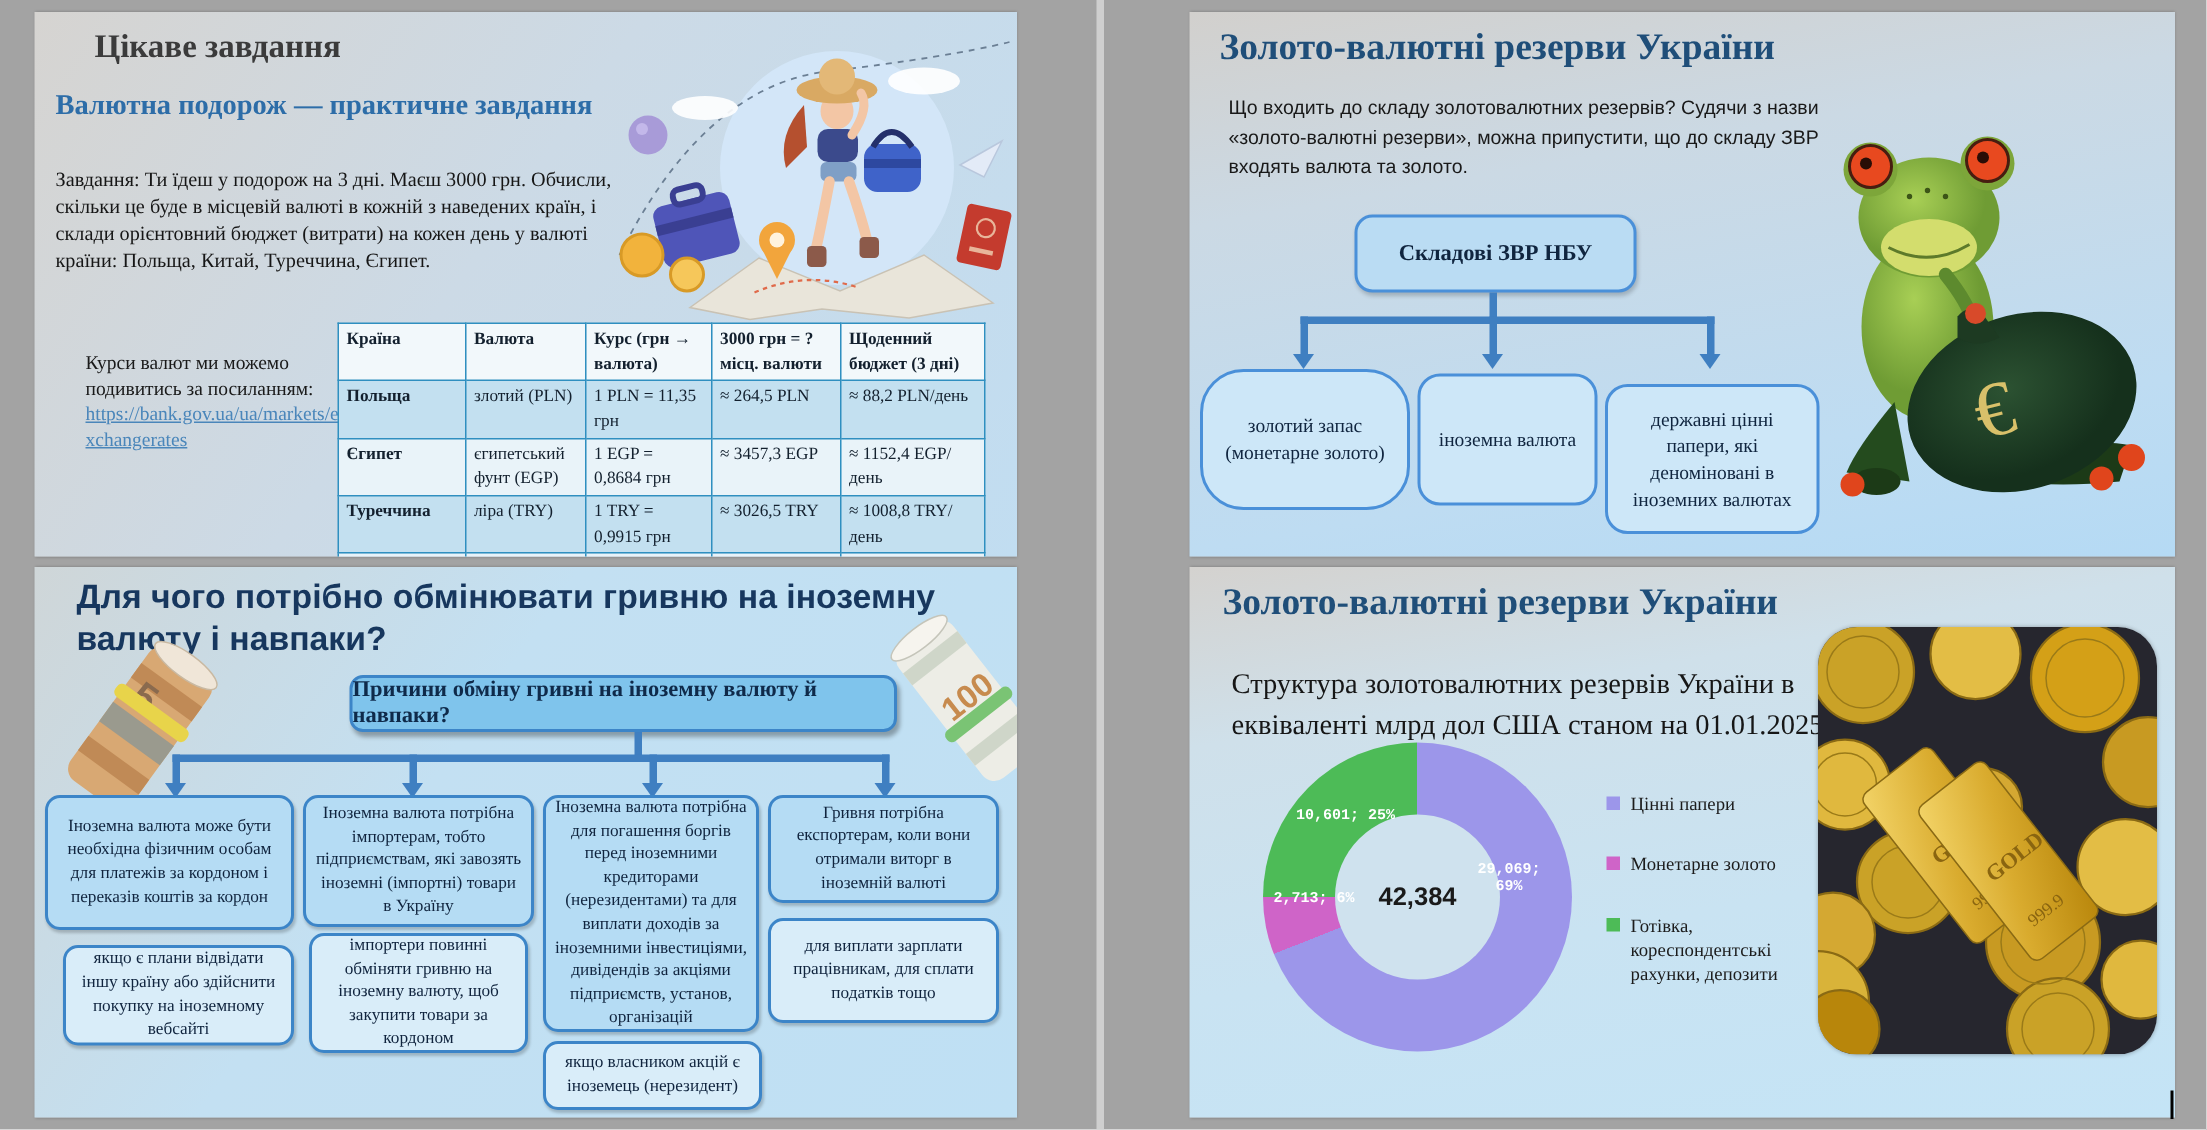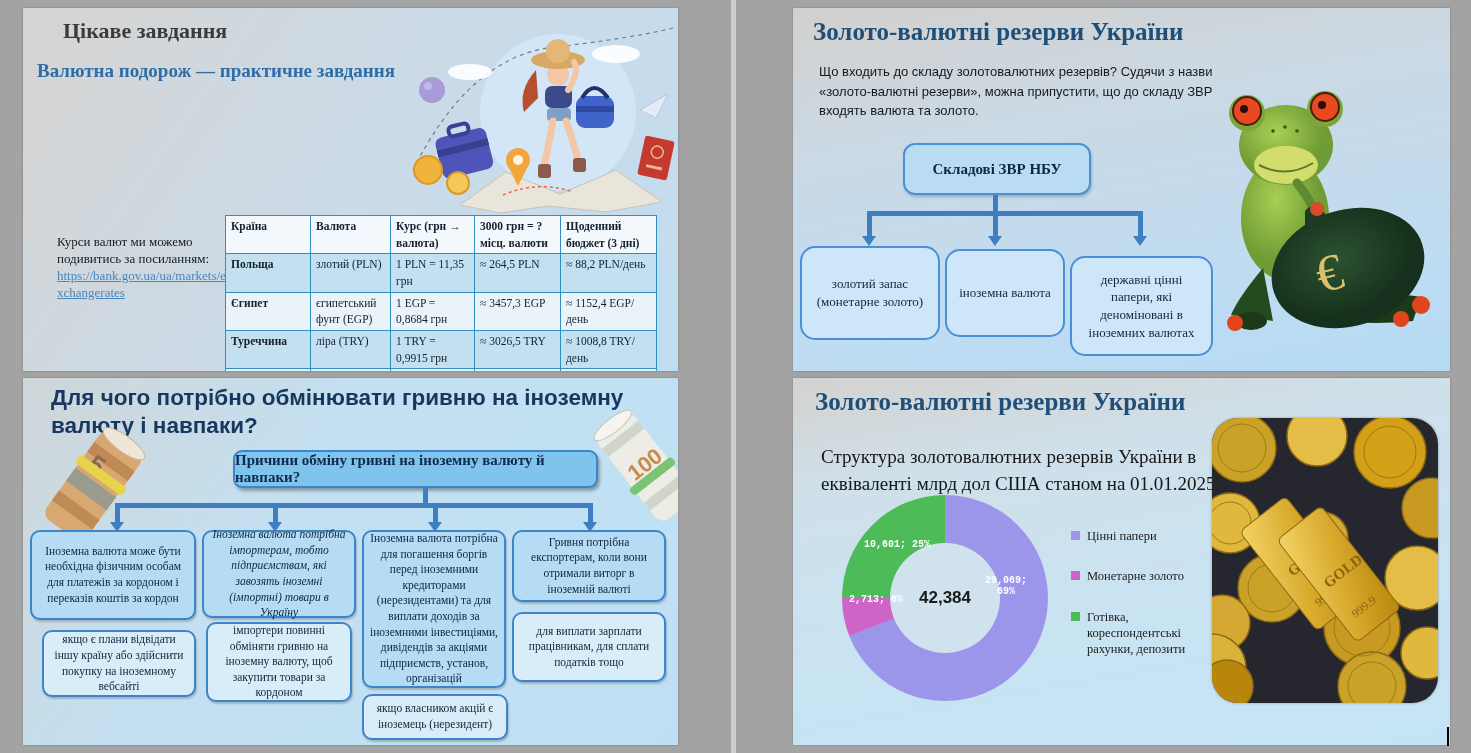--- a/index.html
+++ b/index.html
@@ -38,41 +38,41 @@
   
   .s2-title { position:absolute; left:20px; top:10px; font-size:25px; font-weight:bold; color:#1f4e79; }
   .s2-intro { position:absolute; left:26px; top:54px; width:408px; font-size:13px; line-height:1.5;
               color:#191919; font-family:"Liberation Sans",sans-serif; }
   .s2-root  { position:absolute; left:110px; top:135px; width:188px; height:52px; background:#badcf3;
               border:2px solid #4a90d9; border-radius:12px; display:flex; align-items:center; justify-content:center;
               font-weight:bold; font-size:15px; color:#10253f; box-shadow:1px 2px 3px rgba(0,0,0,.2); }
   .s2-box { position:absolute; top:238px; background:#cde7f8; border:2px solid #4a90d9; border-radius:15px;
             display:flex; align-items:center; justify-content:center; text-align:center;
             font-size:13px; color:#10253f; line-height:1.35; padding:4px 8px; }
-  .s2-b1 { left:7px;  width:140px; height:94px; }
+  .s2-b1 { left:7px;  width:140px; height:94px;border-radius:29px; }
   .s2-b2 { left:152px; width:120px; height:88px; top:241px; }
   .s2-b3 { left:277px; width:143px; height:100px; top:233px;margin-top:15px; }
   .conn { position:absolute; background:#3f7fc1; }
   .ahead { position:absolute; width:0; height:0; border-left:7px solid transparent; border-right:7px solid transparent;
            border-top:10px solid #3f7fc1; }
   .s2-photo { position:absolute; left:400px; top:45px; }
 
   
   .s3-title { position:absolute; left:28px; top:6px; width:580px; font-size:22.5px; font-weight:bold;
               color:#17375e; line-height:1.25; font-family:"Liberation Sans",sans-serif; }
   .s3-bar { position:absolute; left:210px; top:72px; width:365px; height:38px; background:#7fc4ec;
             border:2px solid #3c85c8; border-radius:9px; display:flex; align-items:center; justify-content:center;
             font-size:15px; font-weight:bold; color:#0f2a4a; box-shadow:2px 3px 3px rgba(0,0,0,.3); }
   .s3-box { position:absolute; border:2px solid #3c85c8; border-radius:10px; display:flex; align-items:center;
             justify-content:center; text-align:center; font-size:11.5px; color:#10243e; line-height:1.35;
             padding:3px 6px; box-shadow:1px 2px 2px rgba(0,0,0,.2); }
   .row1 { background:#b5dcf4; }
   .row2 { background:#d9edf9; }
   .s3-m1 { left:7px;   top:152px; width:166px; height:90px; }
-  .s3-m2 { left:179px; top:152px; width:154px; height:88px;font-style:italic; }
+  .s3-m2 { left:179px; top:152px; width:154px; height:88px; }
   .s3-m3 { left:339px; top:152px; width:144px; height:158px; }
   .s3-m4 { left:489px; top:152px; width:154px; height:72px; }
   .s3-d1 { left:19px;  top:252px; width:154px; height:67px; }
   .s3-d2 { left:183px; top:244px; width:146px; height:80px; }
   .s3-d3 { left:339px; top:316px; width:146px; height:46px; }
   .s3-d4 { left:489px; top:234px; width:154px; height:70px; }
   .s3-roll { position:absolute; }
 
   
   .s4-title { position:absolute; left:22px; top:10px; font-size:25px; font-weight:bold; color:#1f4e79; }
@@ -97,20 +97,21 @@
 </head>
 <body>
 
 <div id="canvas">
 
   <div class="page-sep" style="left:731px"></div>
 
   <div class="slide slide1">
     <div class="s1-title">Цікаве завдання</div>
     <div class="s1-sub">Валютна подорож — практичне завдання</div>
+    <div class="s1-task">Завдання: Ти їдеш у подорож на 3 дні. Маєш 3000 грн. Обчисли, скільки це буде в місцевій валюті в кожній з наведених країн, і склади орієнтовний бюджет (витрати) на кожен день у валюті країни:  Польща, Китай, Туреччина,  Єгипет.</div>
     <div class="s1-note">
       <span>Курси валют ми можемо подивитись за посиланням:</span><br>
       <a class="s1-link" href="#">https://bank.gov.ua/ua/markets/exchangerates</a>
     </div>
 
     <svg class="s1-illu" width="272" height="195" viewBox="0 0 272 195">
       <circle cx="150" cy="92" r="78" fill="#d3e6f8"></circle>
       <path d="M5,150 Q60,40 140,28 Q225,18 265,8" fill="none" stroke="#6b7f94" stroke-width="1.2" stroke-dasharray="4 4"></path>
       <ellipse cx="62" cy="52" rx="22" ry="8" fill="#ffffff" opacity=".9"></ellipse>
       <ellipse cx="208" cy="34" rx="24" ry="9" fill="#ffffff" opacity=".9"></ellipse>

